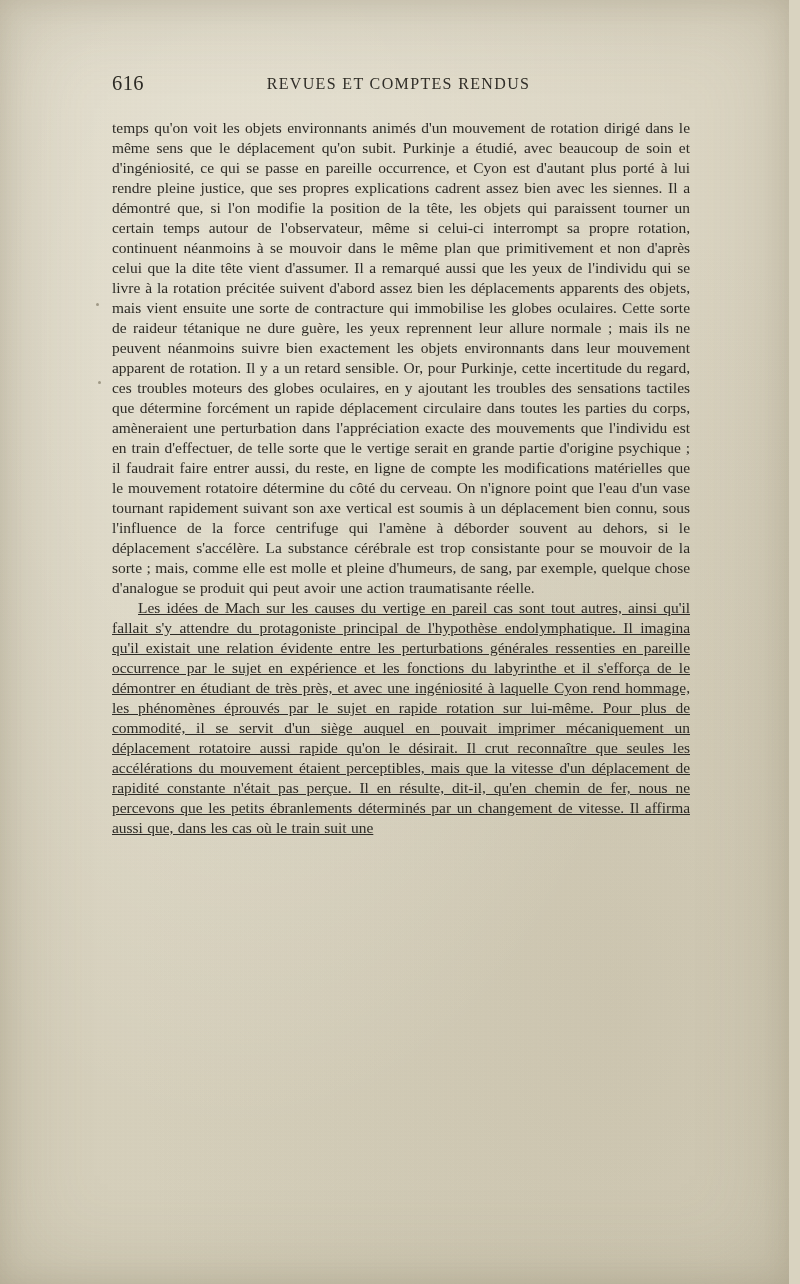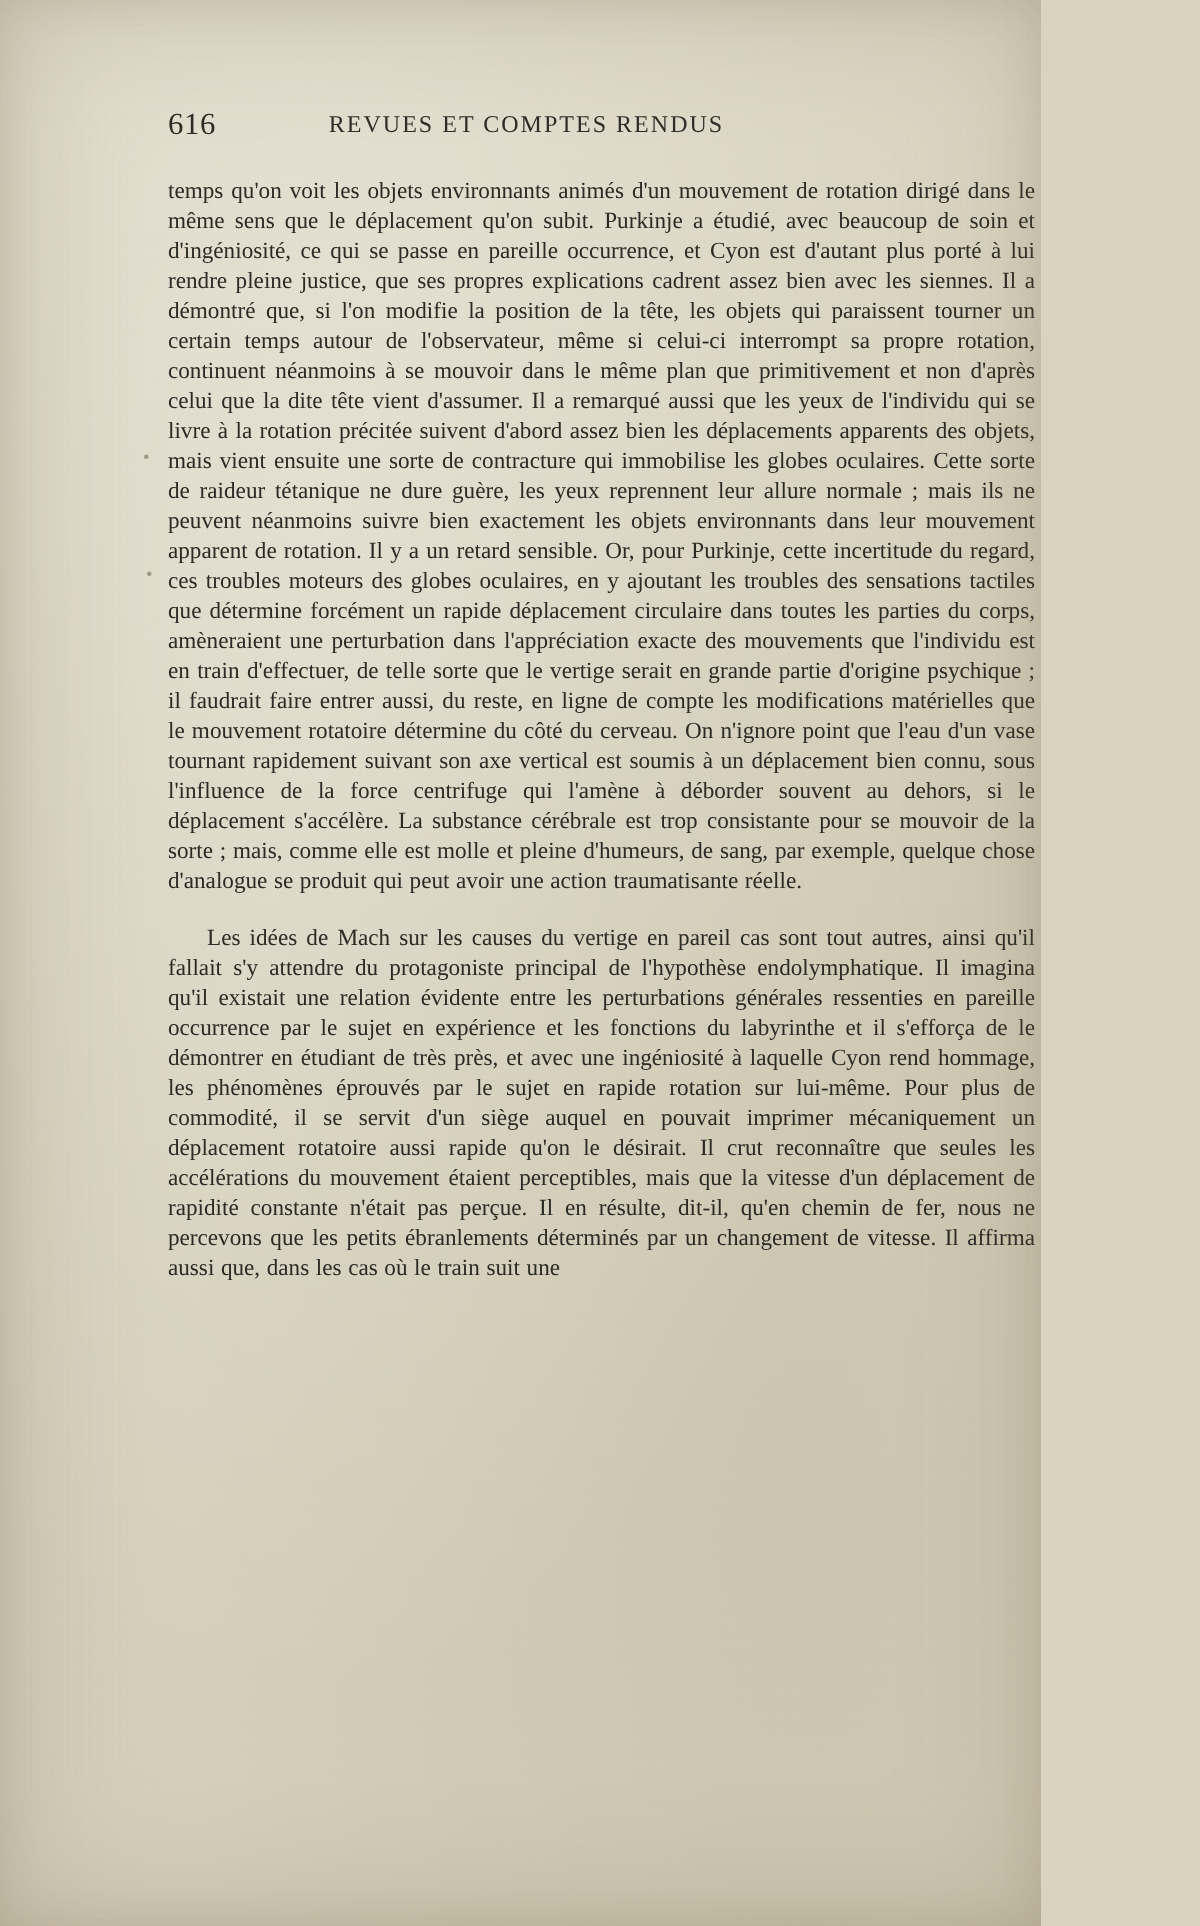--- a/index.html
+++ b/index.html
@@ -9,21 +9,21 @@
   body {
     width: 800px;
     height: 1284px;
     background: #d9d3c0;
     font-family: "Liberation Serif", serif;
     color: #2b2a26;
     overflow: hidden;
   }
   .page {
     position: relative;
-    width: 694px;
+    width: 789px;
     height: 1284px;
     background:
       radial-gradient(ellipse at 30% 25%, rgba(255,255,248,0.30) 0%, rgba(255,255,248,0.0) 60%),
       radial-gradient(ellipse at 78% 78%, rgba(160,148,120,0.18) 0%, rgba(160,148,120,0.0) 55%),
       linear-gradient(180deg, #ddd7c5 0%, #d8d2bf 40%, #d5cfbb 100%);
   }
   .vignette {
     position: absolute;
     inset: 0;
     box-shadow: inset 0 0 90px rgba(120,106,78,0.28),
@@ -68,21 +68,22 @@
     line-height: 20px;
     text-align: justify;
     text-justify: inter-word;
     color: #2c2a25;
     word-spacing: 0.55px;
   }
   .body-text p.indent {
     text-indent: 26px;
   }
   .body-text p + p {
-    margin-top: 18px;
+    margin-top: 0px;
+    text-decoration: underline;
   }
   .grain {
     position: absolute;
     inset: 0;
     opacity: 0.20;
     pointer-events: none;
     background-image:
       repeating-linear-gradient(0deg, rgba(110,98,70,0.05) 0px, rgba(110,98,70,0.0) 2px, rgba(110,98,70,0.04) 4px),
       repeating-linear-gradient(90deg, rgba(110,98,70,0.04) 0px, rgba(110,98,70,0.0) 3px, rgba(110,98,70,0.03) 5px);
   }

